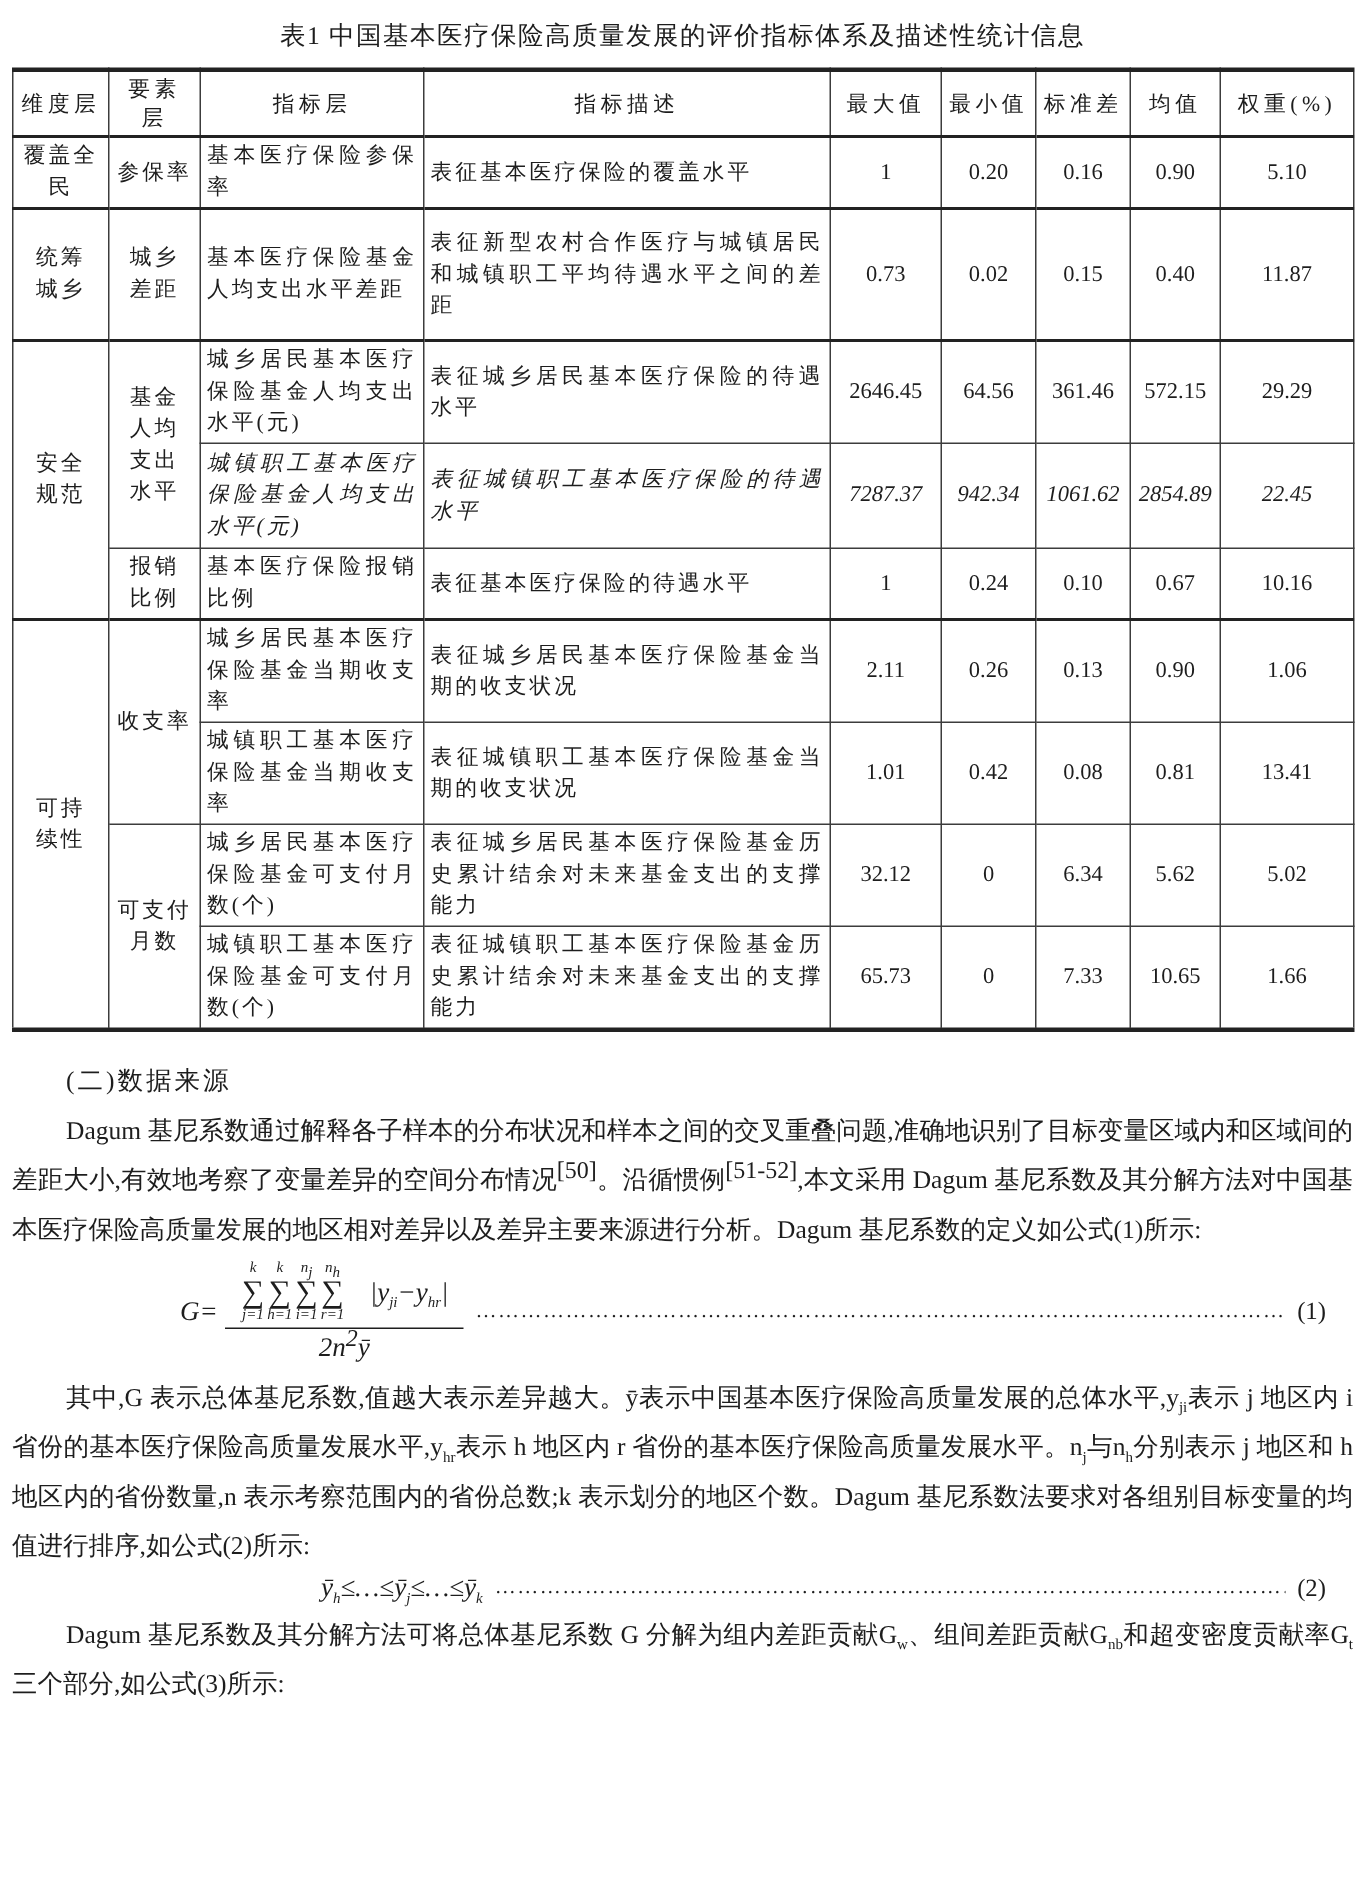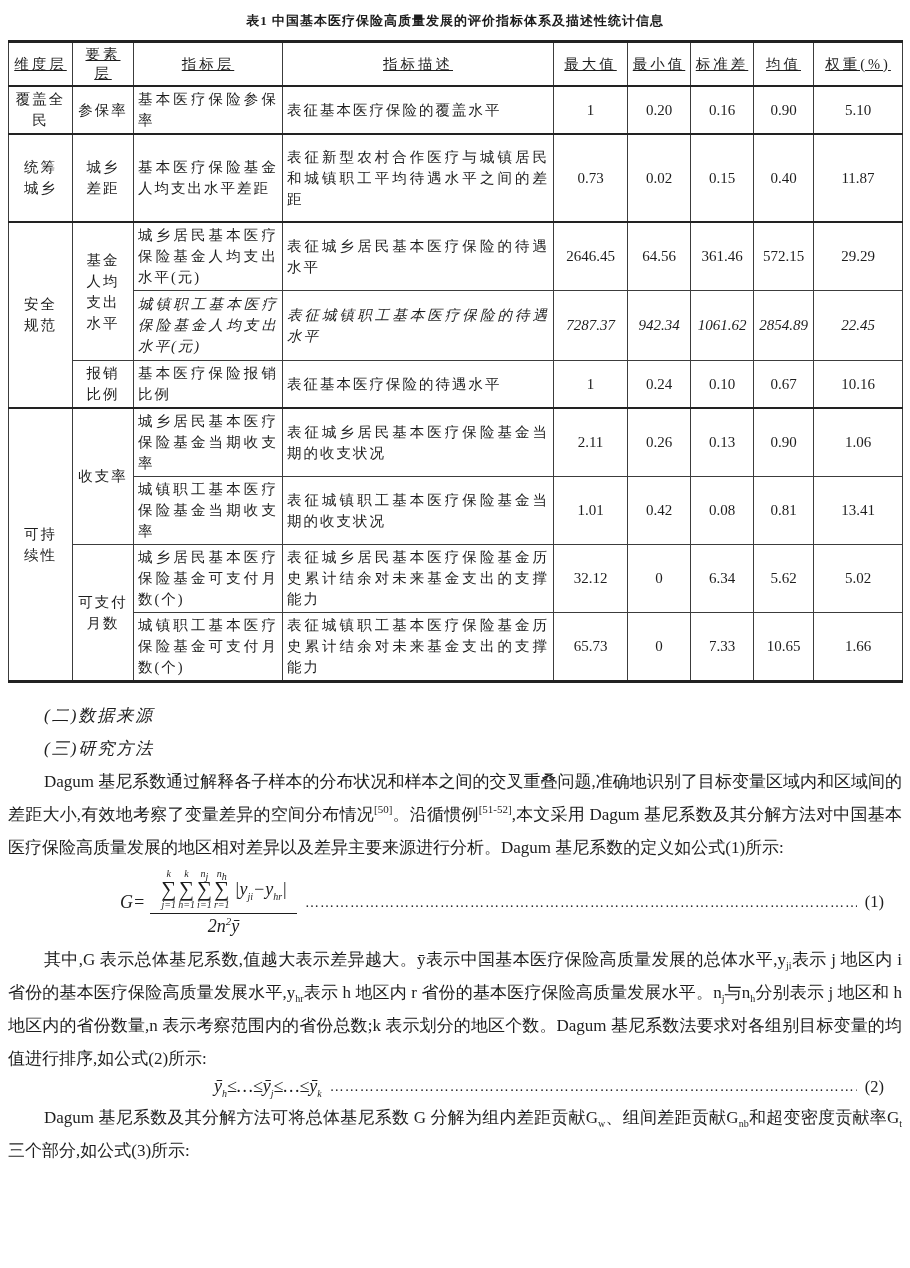--- a/index.html
+++ b/index.html
@@ -5,68 +5,68 @@
   html,body{margin:0;padding:0;}
   body{
     width:910px;height:1268px;overflow:hidden;
     background:#ffffff;color:#1d1d1d;
     font-family:"Liberation Serif","DejaVu Serif",serif;
   }
   .page{padding:10px 8px 0 8px;}
 
   
   .table-title{
-    text-align:center;font-weight:bold;font-size:13px;
+    text-align:center;font-weight:normal;font-size:17px;
     letter-spacing:1px;margin:2px 0 10px 0;
   }
   table.stats-table{
     border-collapse:collapse;table-layout:fixed;width:894px;
     font-size:14.5px;
     border-top:3px solid #222;border-bottom:3px solid #222;
   }
   .stats-table th,.stats-table td{
     border:1px solid #3c3c3c;padding:2px 4px;vertical-align:middle;
   }
-  .stats-table thead tr{height:32px;text-decoration:underline;}
+  .stats-table thead tr{height:32px;}
   .stats-table th{font-weight:normal;letter-spacing:3px;text-align:center;}
   tr.g-top td{border-top:2px solid #222;}
   td.cell-dim,td.cell-elem{
     text-align:center;white-space:pre-line;letter-spacing:2px;line-height:21px;
   }
   td.cell-ind,td.cell-desc{
     text-align:justify;letter-spacing:2px;line-height:21px;
   }
   td.cell-num{text-align:center;font-size:15px;letter-spacing:0;}
 
   
   .bodytext{
     margin-top:16px;font-size:17px;line-height:33px;text-align:justify;
   }
   .bodytext p{margin:0;text-indent:36px;}
-  .section-heading{font-style:italic;letter-spacing:2px;}
+  .section-heading{letter-spacing:2px;}
   .sub-heading{font-weight:bold;letter-spacing:1px;}
-  sup{font-size:11px;line-height:0;vertical-align:super;}
+  sup{font-size:16px;line-height:0;vertical-align:super;}
   sub{font-size:10px;line-height:0;vertical-align:sub;}
 
   
   .formula{
     display:flex;align-items:center;
     padding-left:112px;padding-right:18px;
     margin:4px 0 6px 0;font-size:18px;line-height:1.1;
   }
   .formula.f2{padding-left:206px;margin:2px 0 4px 0;}
   .f-math{font-style:italic;}
   .f-lhs{margin-right:5px;}
   .frac{display:inline-flex;flex-direction:column;align-items:center;}
   .num{display:inline-flex;align-items:center;border-bottom:1.5px solid #1d1d1d;padding:1px 10px 3px 10px;}
   .den{padding-top:3px;}
   .sum{display:inline-flex;flex-direction:column;align-items:center;line-height:1;margin:0 1px;}
   .sum .lim{font-size:10px;font-style:italic;letter-spacing:0;}
   .sum .sigma{font-size:21px;line-height:1;font-style:normal;}
-  .num .expr{margin-left:4px;}
+  .num .expr{margin-left:16px;}
   .dots{
     flex:1;overflow:hidden;white-space:nowrap;margin:0 8px;
     font-size:14px;letter-spacing:1px;color:#1d1d1d;font-style:normal;
   }
   .f-label{font-size:16.5px;font-style:normal;}
 </style>
 </head>
 <body>
 
 <div class="page">
@@ -199,21 +199,20 @@
           <td class="cell-num">10.65</td>
           <td class="cell-num">1.66</td>
         </tr>
       </tbody>
   </table>
 
   <div class="bodytext">
 
     <p class="section-heading">(二)数据来源</p>
 
-    <p class="section-heading">(三)研究方法</p>
     <p class="para">Dagum 基尼系数通过解释各子样本的分布状况和样本之间的交叉重叠问题,准确地识别了目标变量区域内和区域间的差距大小,有效地考察了变量差异的空间分布情况<sup>[50]</sup>。沿循惯例<sup>[51-52]</sup>,本文采用 Dagum 基尼系数及其分解方法对中国基本医疗保险高质量发展的地区相对差异以及差异主要来源进行分析。Dagum 基尼系数的定义如公式(1)所示:</p>
 
     <div class="formula f1">
       <span class="f-lhs f-math">G=</span>
       <span class="frac">
         <span class="num">
           <span class="sum-group" style="display: inline-flex;">
               <span class="sum">
                 <span class="lim">k</span>
                 <span class="sigma">∑</span>

